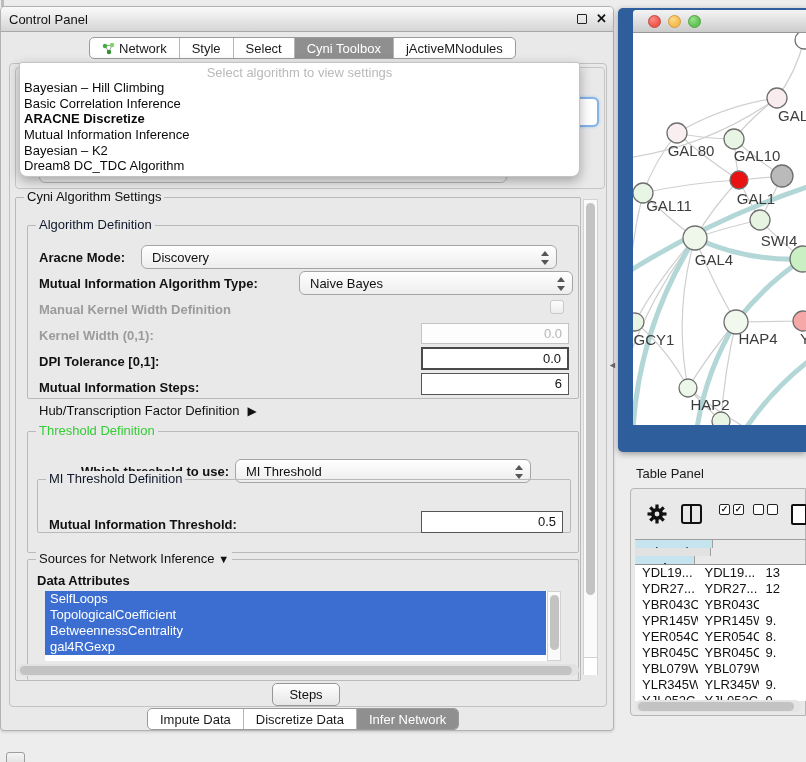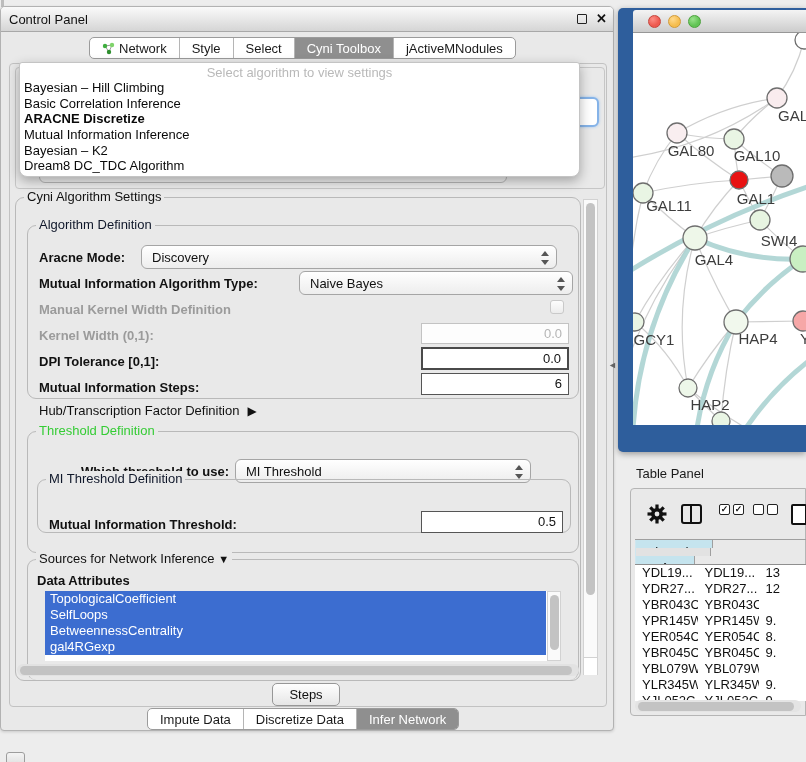--- a/index.html
+++ b/index.html
@@ -40,21 +40,21 @@
 
   
   #algo-dropdown{position:absolute;left:18px;top:55px;width:561px;height:115px;
     background:#fff;border:1px solid #c4c4c4;border-radius:3px 3px 8px 8px;
     box-shadow:0 4px 12px rgba(0,0,0,.3);z-index:10;}
   #algo-placeholder{height:17px;text-align:center;font-size:13px;color:#b9b9b9;padding-top:2px;}
   .algo-item{height:15.7px;line-height:15.7px;font-size:13px;color:#0a0a0a;padding-left:4px;white-space:nowrap;}
   .algo-item.bold{font-weight:bold;}
 
   
-  .group{position:absolute;border:1px solid #b9b9b9;border-radius:9px;}
+  .group{position:absolute;border:1px solid #b9b9b9;border-radius:2px;}
   .group>.legend{position:absolute;top:-9px;left:8px;background:#e9e9e9;padding:0 3px;font-size:13px;color:#111;white-space:nowrap;}
   .legend.blue{color:#0f172a;}
   .legend.green{color:#35cc35;}
 
   .flabel{position:absolute;font-size:13px;font-weight:bold;color:#111;white-space:nowrap;}
   .flabel.dis{color:#9b9b9b;}
 
   .combo{position:absolute;height:24px;background:linear-gradient(#ffffff,#ededed);
     border:1px solid #a5a5a5;border-radius:6px;font-size:13px;color:#111;
     display:flex;align-items:center;padding-left:10px;}
@@ -246,22 +246,22 @@
       <span class="legend blue">MI Threshold Definition</span>
     </div>
     <span class="flabel" style="left:48px;top:510px;">Mutual Information Threshold:</span>
     <div class="tfield mid" style="left:420px;top:504px;width:142px;height:22px;">0.5</div>
 
     <div class="group" style="left:26px;top:552px;width:552px;height:121px;border-bottom:none;">
       <span class="legend"><span>Sources for Network Inference</span> <span style="font-size:11px;">▼</span></span>
     </div>
     <span class="flabel" style="left:36px;top:566px;">Data Attributes</span>
     <div id="attr-list">
+        <div class="attr-item" style="background: rgb(60, 109, 208);">SelfLoops</div>
         <div class="attr-item" style="background: rgb(60, 109, 208);">TopologicalCoefficient</div>
-        <div class="attr-item" style="background: rgb(60, 109, 208);">SelfLoops</div>
         <div class="attr-item" style="background: rgb(60, 109, 208);">BetweennessCentrality</div>
         <div class="attr-item" style="background: rgb(60, 109, 208);">gal4RGexp</div>
       </div>
     <div class="vtrack" style="left:546px;top:584px;width:14px;height:70px;"></div>
     <div class="vthumb" style="left:549px;top:588px;width:9px;height:55px;"></div>
 
     <div class="htrack" style="left:16px;top:657px;width:562px;height:12px;">
       <div class="hthumb" style="left:3px;top:1.5px;width:552px;height:9px;"></div>
     </div>
 

